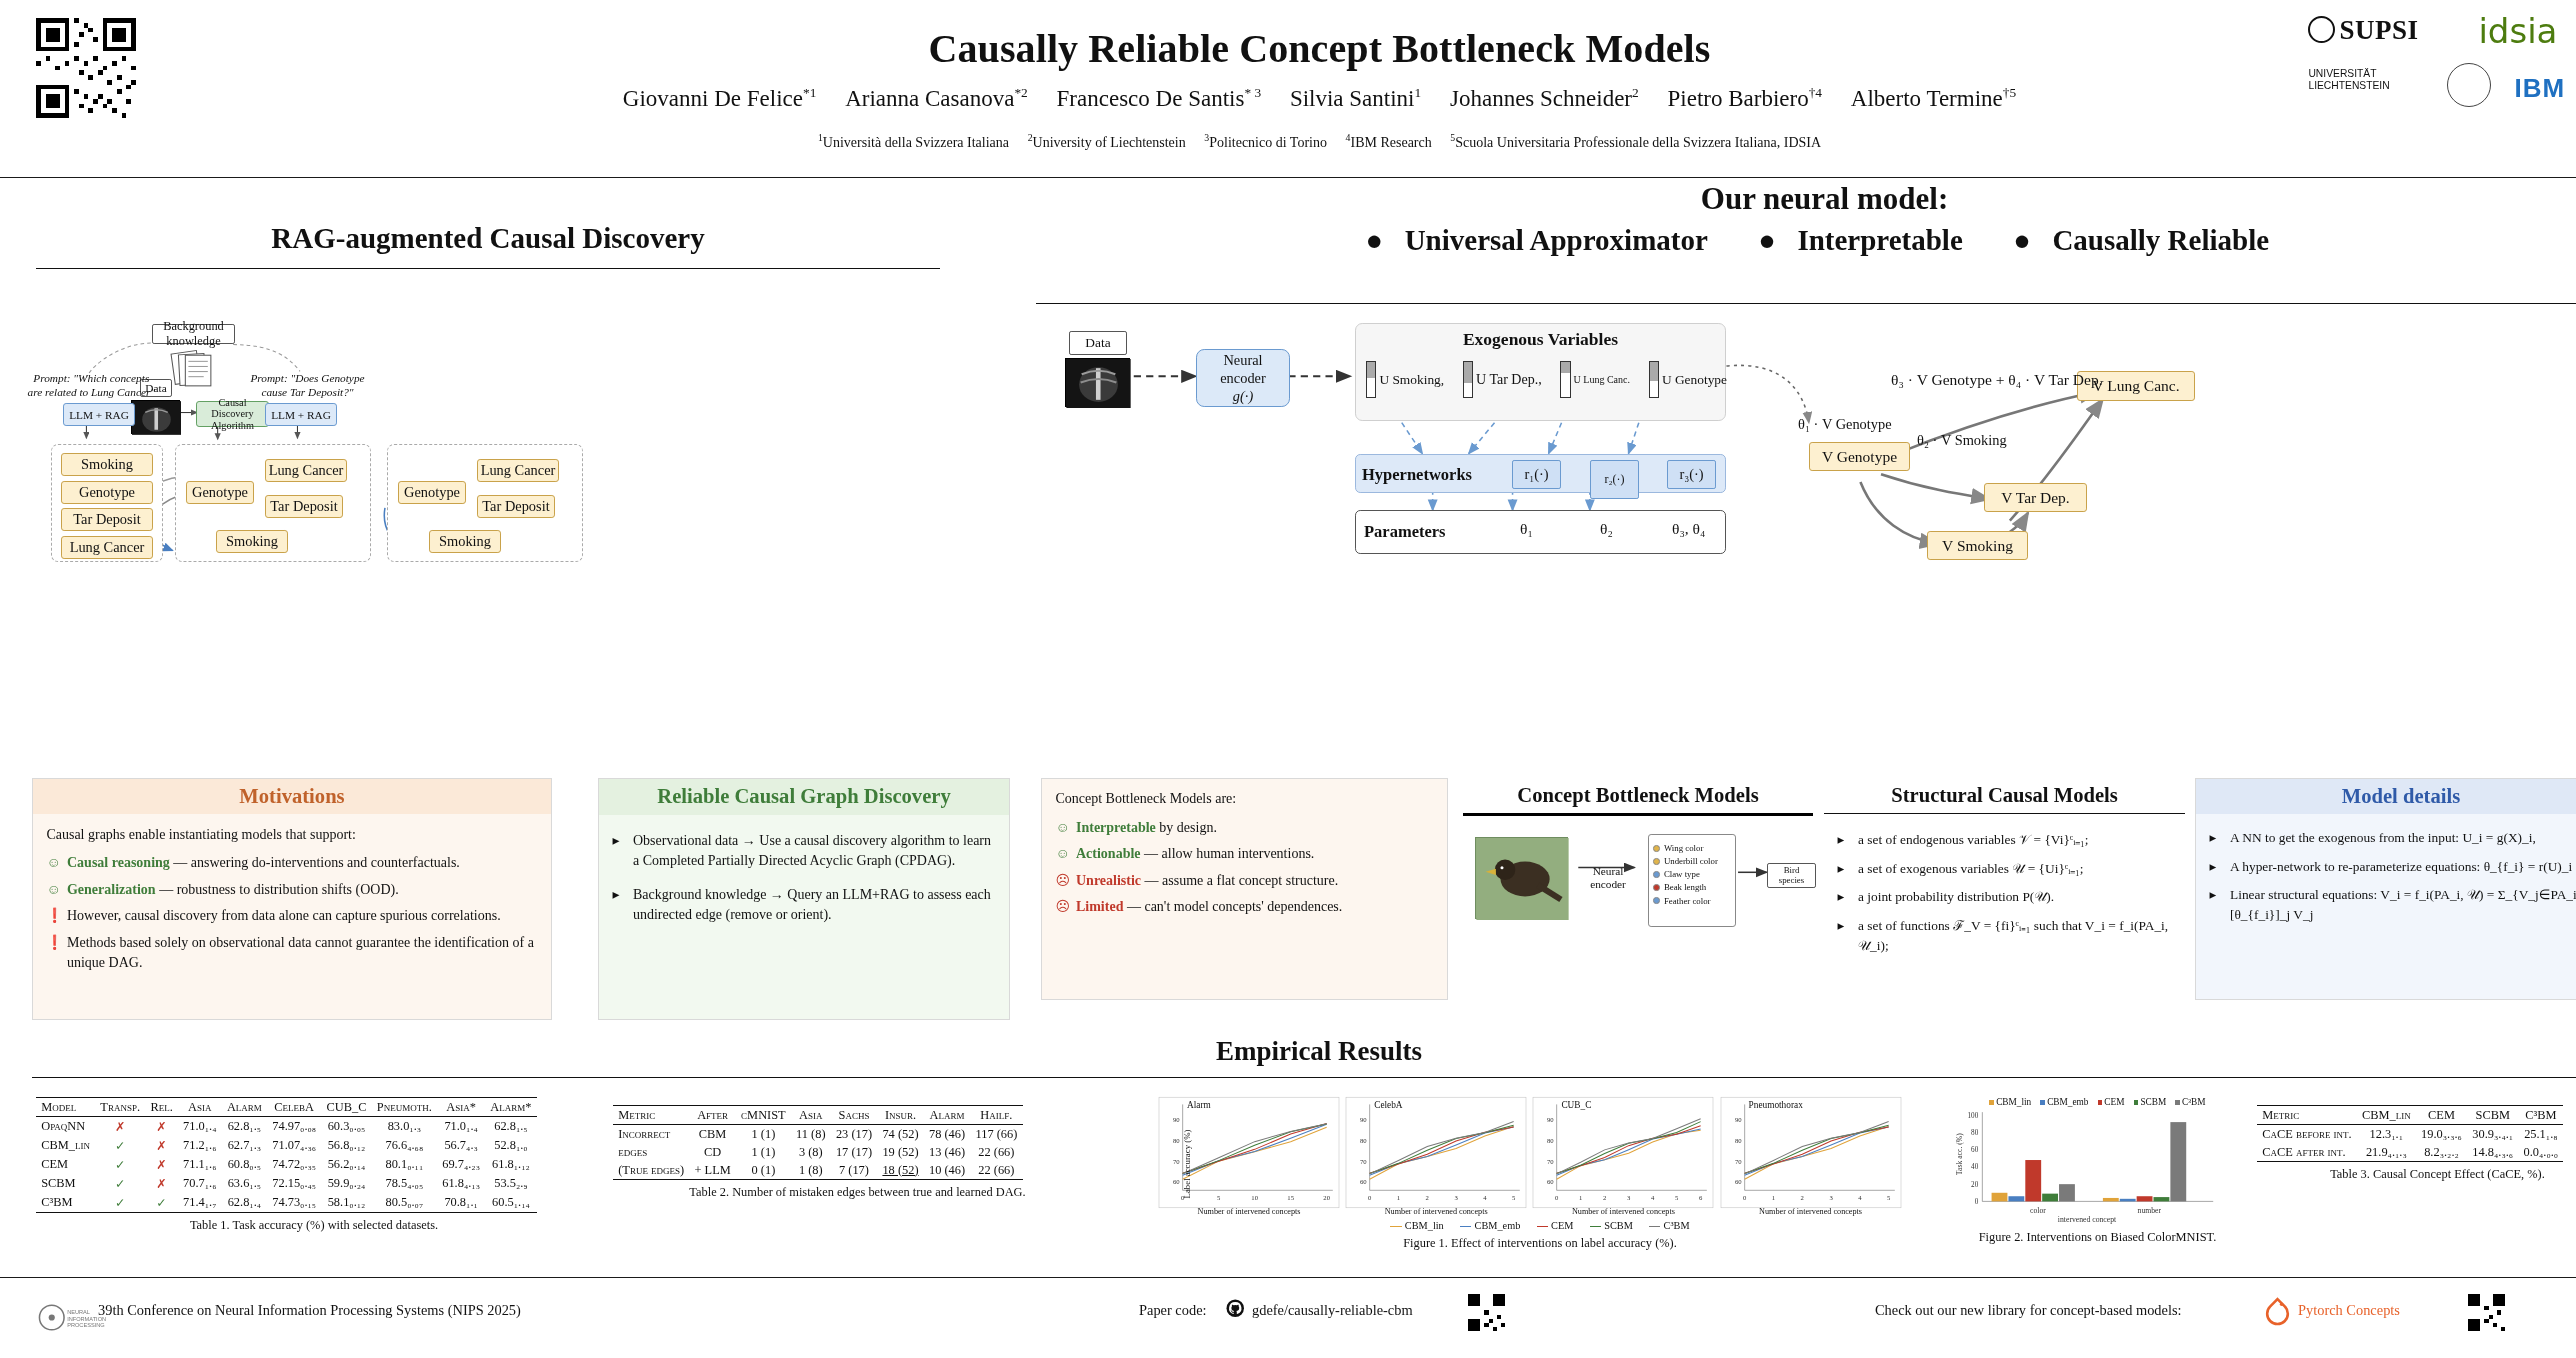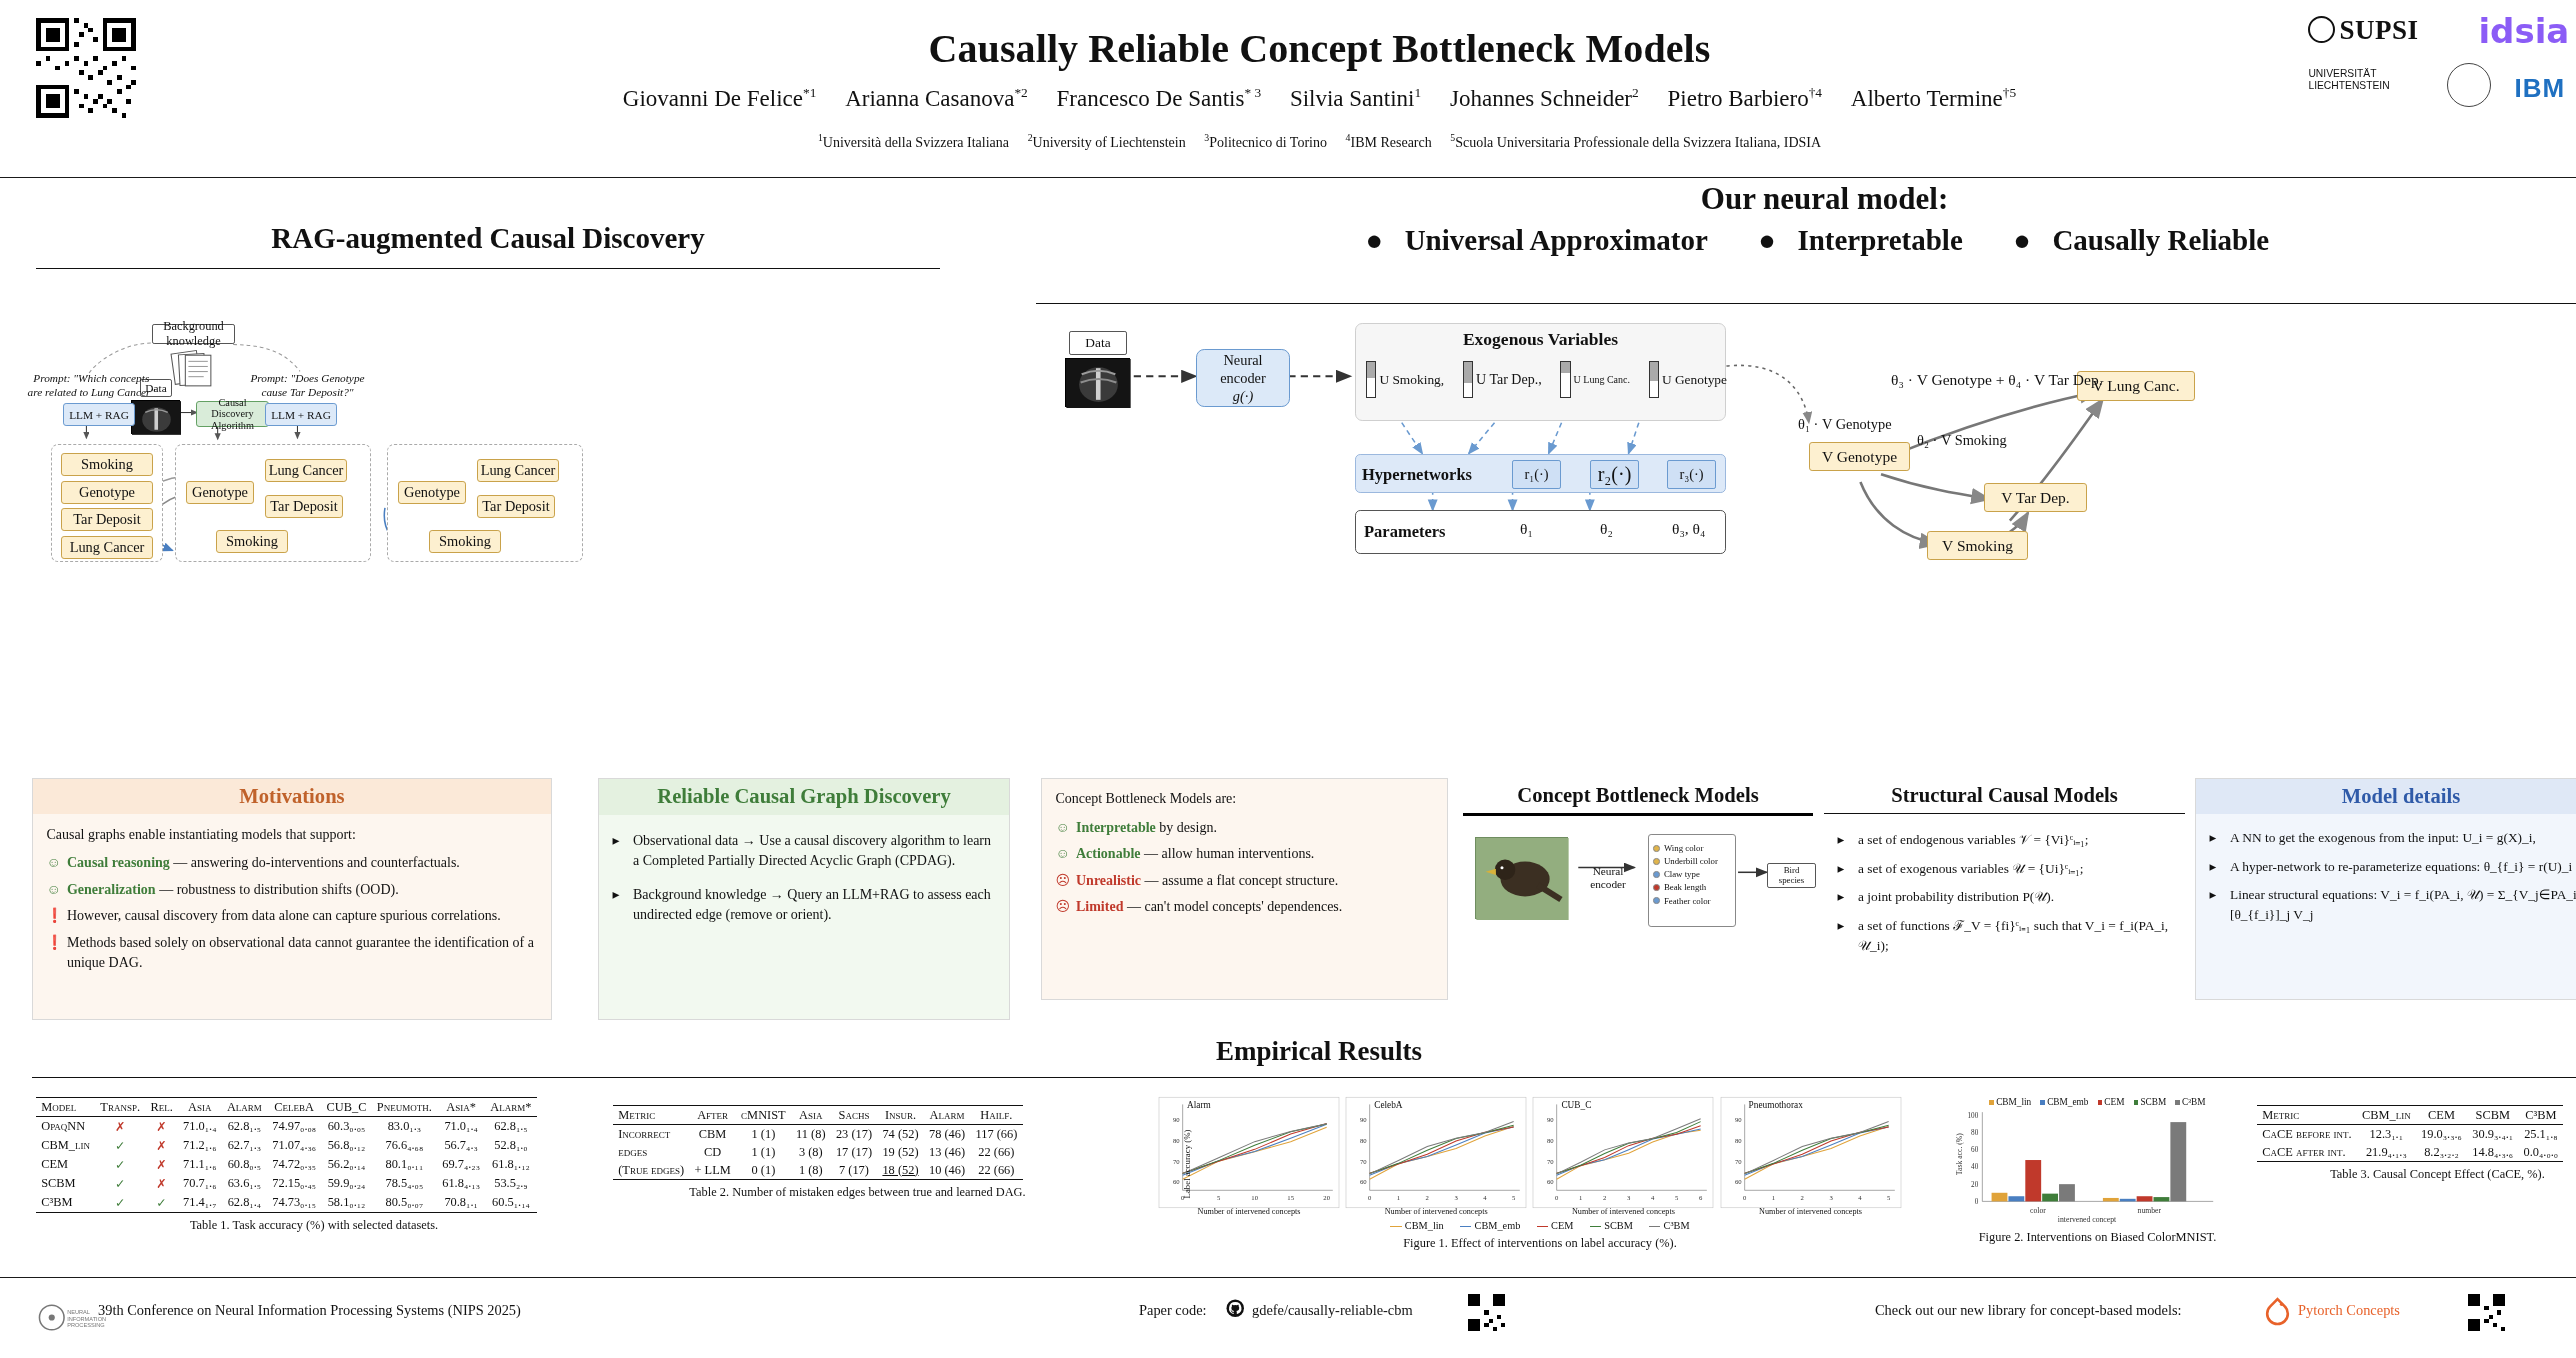--- a/index.html
+++ b/index.html
@@ -36,21 +36,21 @@
   .authors sup { font-size:13.4px; }
   .affils {
     position:absolute; left:361px; top:132px; width:1917px;
     text-align:center; font-size:14px; color:#111;
   }
   .affils span.af { margin:0 9.3px; white-space:nowrap; }
   .affils sup { font-size:9.8px; }
 
   .logos { position:absolute; right:20.6px; top:11.3px; width:309px; height:134px; }
   .logo-supsi { position:absolute; left:31px; top:4.1px; font-size:27px; font-weight:bold; letter-spacing:0.5px; color:#111; }
-  .logo-idsia { position:absolute; left:170px; top:0px; font-size:34px; font-weight:bold; color:#8b5cf6; font-family:"DejaVu Sans", sans-serif; }
+  .logo-idsia { position:absolute; left:170px; top:0px; font-size:34px; font-weight:normal; color:#4d7c0f; font-family:"DejaVu Sans", sans-serif; }
   .logo-circle { position:absolute; left:0px; top:5.2px; width:27px; height:27px; border:2.6px solid #111; border-radius:50%; }
   .logo-liech { position:absolute; left:0px; top:57px; font-size:10.3px; line-height:1.15; font-family:"Liberation Sans", sans-serif; color:#111; }
   .logo-unito { position:absolute; left:139px; top:52px; width:44px; height:44px; border-radius:50%; border:1.5px solid #444; }
   .logo-ibm { position:absolute; left:206px; top:62px; font-size:26px; font-weight:bold; letter-spacing:1px; color:#1f70c1; font-family:"Liberation Sans", sans-serif; }
 
   
   .sec-title { font-size:29px; font-weight:bold; text-align:center; }
   .node-box {
     position:absolute; background:#fdf0d0; border:1px solid #c9a24a;
     border-radius:3.1px; font-size:14.4px; text-align:center;
@@ -426,21 +426,21 @@
       <div style="display:flex;align-items:center;gap:3.1px;">
           <div style="width:10.3px;height:37px;border:1px solid #333;background:linear-gradient(#aaa 55%,#fff 55%);"></div>
           <span style="font-size:13.4px">U Genotype</span>
         </div>
     </div>
 
     
     <div style="position:absolute;left:314px;top:150px;width:371px;height:39px;background:#dde9f8;border:1px solid #9bb8de;border-radius:5.2px;"></div>
     <div style="position:absolute;left:321px;top:161px;font-size:16.5px;font-weight:bold;">Hypernetworks</div>
     <div class="plain-box" style="left:471px;top:156px;width:49px;height:29px;background:#cfe0f5;border-color:#6a9ad0;font-size:14.4px;">r₁(·)</div>
-    <div class="plain-box" style="left:549px;top:156px;width:49px;height:29px;background:#cfe0f5;border-color:#6a9ad0;font-size:20px;">r₂(·)</div>
+    <div class="plain-box" style="left:549px;top:156px;width:49px;height:39px;background:#cfe0f5;border-color:#6a9ad0;font-size:12px;">r₂(·)</div>
     <div class="plain-box" style="left:626px;top:156px;width:49px;height:29px;background:#cfe0f5;border-color:#6a9ad0;font-size:14.4px;">r₃(·)</div>
 
     
     <div style="position:absolute;left:314px;top:206px;width:371px;height:44px;background:#fff;border:1px solid #555;border-radius:5.2px;"></div>
     <div style="position:absolute;left:323px;top:218px;font-size:16.5px;font-weight:bold;">Parameters</div>
     <div style="position:absolute;left:479px;top:216px;font-size:15.5px;">θ₁</div>
     <div style="position:absolute;left:559px;top:216px;font-size:15.5px;">θ₂</div>
     <div style="position:absolute;left:631px;top:216px;font-size:15.5px;">θ₃, θ₄</div>
 
     

